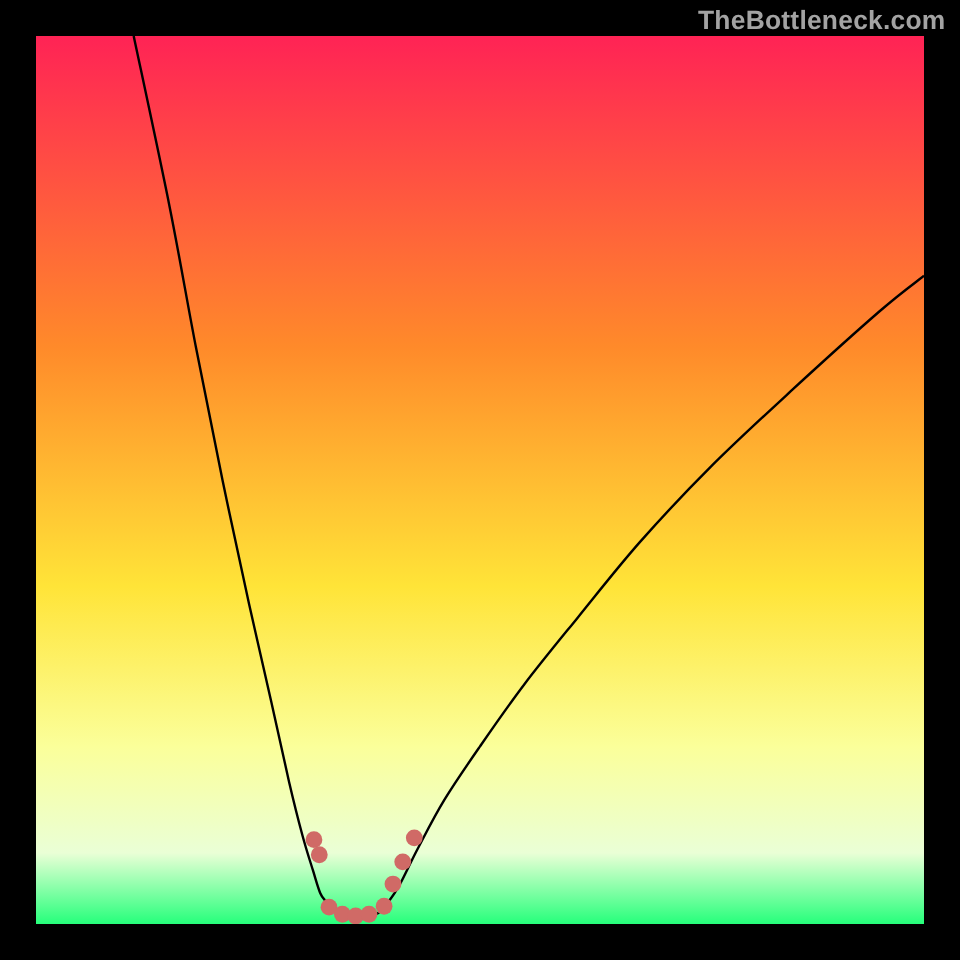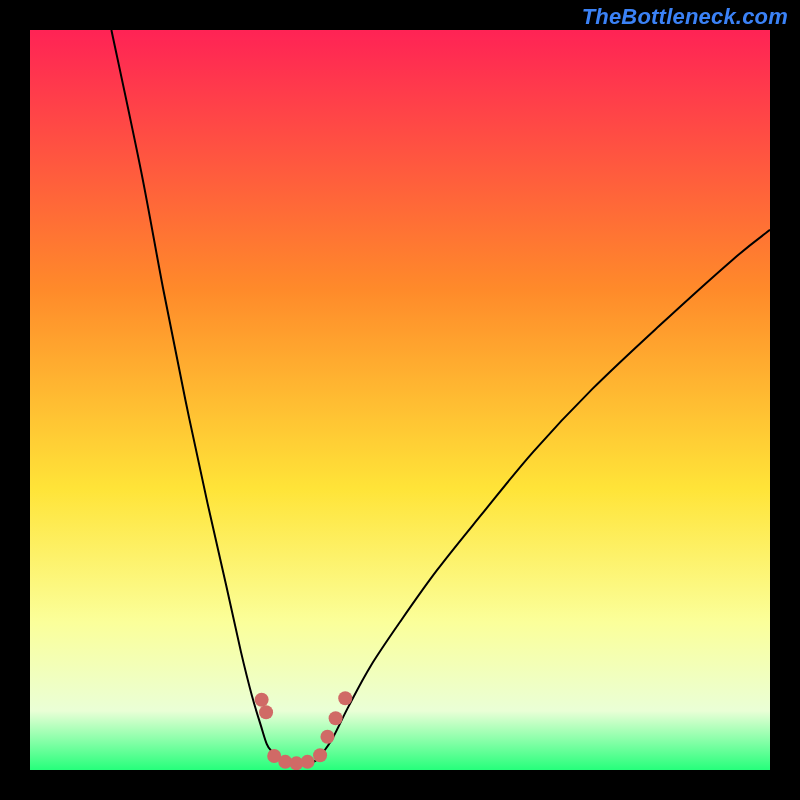--- a/index.html
+++ b/index.html
@@ -16,26 +16,25 @@
     left: 0;
     top: 0;
     width: 800px;
     height: 800px;
     background: #000;
   }
   .watermark {
     position: absolute;
     top: 4px;
     right: 12px;
-    color: #3b82f6;
+    color: #a3a3a3;
     font-size: 22px;
     font-weight: 600;
     letter-spacing: 0.2px;
     z-index: 20;
-    font-style: italic;
   }
   .plot-area {
     position: absolute;
     left: 30px;
     top: 30px;
     width: 740px;
     height: 740px;
     overflow: hidden;
   }
   .plot-area svg {

